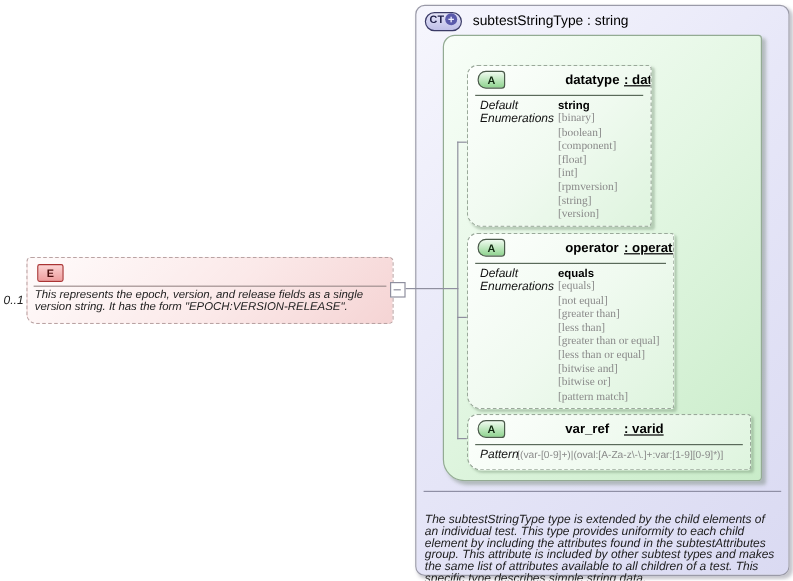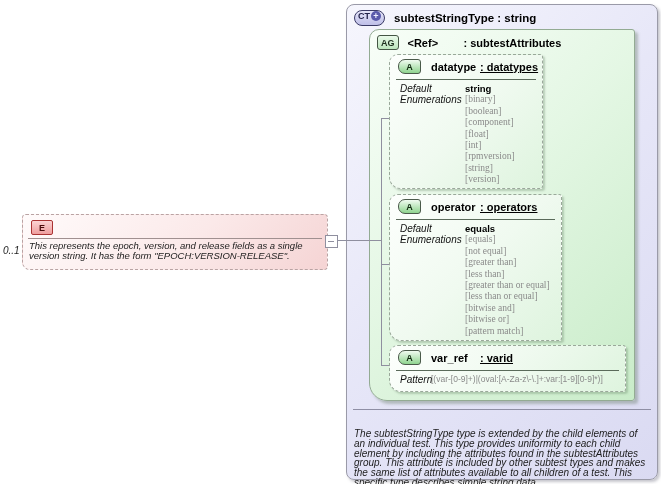--- a/index.html
+++ b/index.html
@@ -33,21 +33,21 @@
             border:1px solid #9a9aa8;border-radius:8px;
             background:linear-gradient(135deg,#f6f6fd 0%,#e7e7f8 45%,#dadaf2 100%);
             box-shadow:2px 2px 3px rgba(90,90,110,.35);}
   .ct-header{position:absolute;left:7px;top:5px;display:flex;align-items:center;}
   .badge-ct{display:inline-flex;align-items:flex-start;justify-content:center;height:14px;padding:0 3px;
             background:linear-gradient(#e4e4f8,#bfbfe8);border:1px solid #3a3a66;border-radius:8px;
             font-size:9px;font-weight:bold;color:#22224a;}
   .ct-plus{display:inline-flex;align-items:center;justify-content:center;width:10px;height:10px;
            margin-left:1px;background:#5a5aab;border-radius:50%;color:#f0f0ff;font-size:9px;
            font-weight:bold;line-height:10px;}
-  .ct-title{font-size:11.5px;font-weight:bold;color:#000;margin-left:9px;white-space:nowrap;}
+  .ct-title{font-size:11.5px;font-weight:normal;color:#000;margin-left:9px;white-space:nowrap;}
 
   
   .ag-box{position:absolute;left:22px;top:24px;width:264px;height:370px;
           border:1px solid #93ab93;border-radius:10px 3px 3px 18px;
           background:linear-gradient(135deg,#f8fef8 0%,#e4f7e4 45%,#c9ecc9 100%);
           box-shadow:3px 3px 3px rgba(100,120,100,.4);}
   .ag-header{position:absolute;left:7px;top:5px;display:flex;align-items:center;}
   .badge-ag{display:inline-flex;align-items:center;justify-content:center;height:13px;padding:0 3px;
             background:linear-gradient(#eafaea,#bde6bd);border:1px solid #445544;border-radius:3px;
             font-size:9px;font-weight:bold;color:#1d2d1d;margin-right:9px;}
@@ -59,21 +59,21 @@
             background:linear-gradient(135deg,#fdfffd 0%,#f0faf0 50%,#def4de 100%);
             box-shadow:2px 2px 2px rgba(100,130,100,.35);overflow:hidden;}
   .attr-datatype{left:19px;top:24px;width:152px;height:133px;}
   .attr-operator{left:19px;top:164px;width:171px;height:145px;}
   .attr-varref  {left:19px;top:315px;width:235px;height:45px;}
   .attr-header{position:absolute;left:8px;top:4px;display:flex;align-items:center;}
   .badge-a{display:inline-flex;align-items:center;justify-content:center;width:21px;height:13px;
            background:linear-gradient(#f0fbf0,#8fd48f);border:1px solid #4a5a4a;
            border-radius:7px 3px 3px 7px;font-size:9px;font-weight:bold;color:#102810;
            margin-right:10px;}
-  .attr-name{font-size:11px;font-weight:bold;color:#000;display:inline-block;min-width:49px;}
+  .attr-name{font-size:11px;font-weight:bold;color:#000;display:inline-block;min-width:49px;margin-left:40px;}
   .attr-type{font-size:11px;font-weight:bold;color:#000;white-space:nowrap;text-decoration:underline;}
   .attr-sep{position:absolute;left:6px;right:6px;top:24px;height:1px;background:#5a6a5a;}
   .attr-rows{position:absolute;left:0;top:28px;right:0;}
   .row{position:relative;min-height:11.4px;}
   .row-label{position:absolute;left:10px;top:0;font-size:10px;font-style:italic;color:#111;
              line-height:11.4px;white-space:nowrap;}
   .row-value{margin-left:75px;font-size:9.5px;line-height:11.4px;color:#8a8a8a;white-space:nowrap;}
   .row-value.default{font-weight:bold;color:#000;}
   .enum-item{font-size:9.5px;line-height:11.4px;color:#8a8a8a;white-space:nowrap;font-family:Liberation Serif, serif;}
   .pattern-row .row-value{margin-left:41px;font-size:8.5px;color:#8a8a8a;}
@@ -110,25 +110,20 @@
   <div class="ct-panel">
     <div class="ct-header">
       <span class="badge-ct">
         <span>CT</span>
         <span class="ct-plus">+</span>
       </span>
       <span class="ct-title">subtestStringType : string</span>
     </div>
 
     <div class="ag-box">
-      <div class="ag-header">
-        <span class="badge-ag">AG</span>
-        <span class="ag-ref">&lt;Ref&gt;</span>
-        <span class="ag-title">: subtestAttributes</span>
-      </div>
 
       <div class="attr-box attr-datatype">
         <div class="attr-header">
           <span class="badge-a">A</span>
           <span class="attr-name">datatype</span>
           <span class="attr-type">: datatypes</span>
         </div>
         <div class="attr-sep"></div>
         <div class="attr-rows">
           <div class="row">

